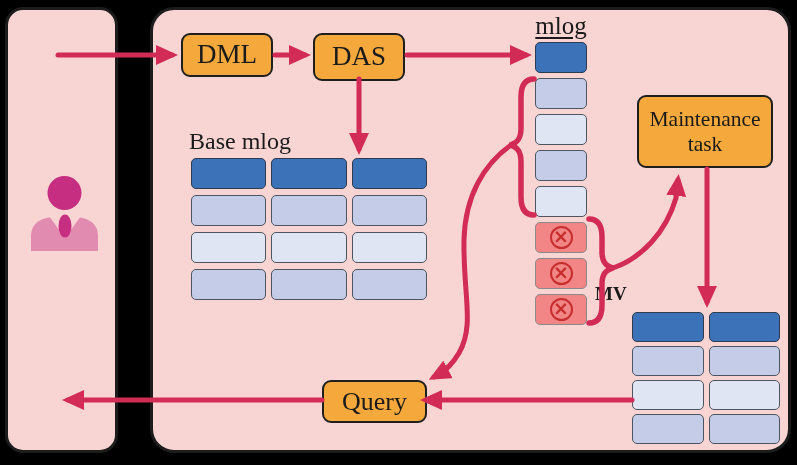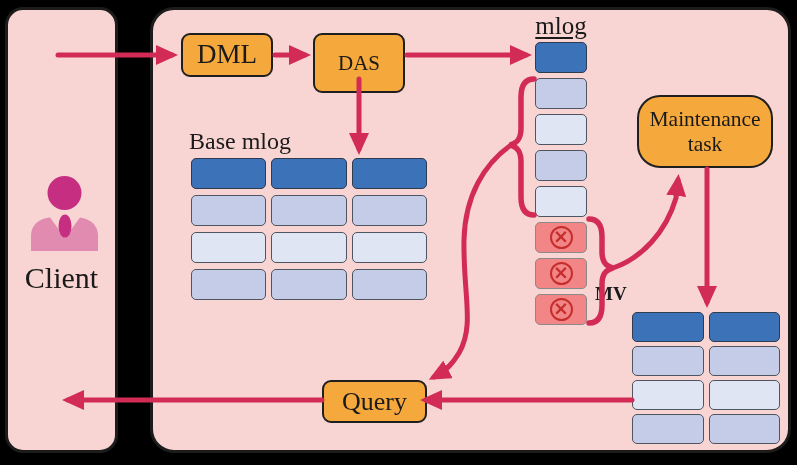--- a/index.html
+++ b/index.html
@@ -14,22 +14,22 @@
   body{background:var(--canvas_black);position:relative;
        font-family:"Liberation Serif","DejaVu Serif",serif;color:#1a1a1a;}
   .panel{position:absolute;background:var(--panel_pink);
          border:3px solid var(--panel_border);}
   #client-panel{left:5px;top:7px;width:113px;height:446px;border-radius:18px;}
   #server-panel{left:150px;top:7px;width:641px;height:446px;border-radius:24px;}
   .obox{position:absolute;background:var(--box_orange);border:2.2px solid #1f1f1f;
         border-radius:9px;display:flex;align-items:center;justify-content:center;
         text-align:center;line-height:1.15;}
   #dml-box{left:181px;top:33px;width:92px;height:44px;font-size:27px;}
-  #das-box{left:313px;top:33px;width:92px;height:60px;font-size:21px;}
-  #maintenance-box{left:637px;top:95px;width:136px;height:73px;font-size:21.5px;padding:19px 6px;border-radius:23px;}
+  #das-box{left:313px;top:33px;width:92px;height:48px;font-size:27px;}
+  #maintenance-box{left:637px;top:95px;width:136px;height:73px;font-size:21.5px;padding:19px 6px;}
   #query-box{left:322px;top:380px;width:105px;height:43px;font-size:26px;}
   .tbl-label{position:absolute;font-size:24px;}
   #base-table-label{left:189px;top:128px;}
   #mlog-label{left:535px;top:12px;width:52px;text-align:center;font-size:25px;
               text-decoration:underline;text-underline-offset:3px;}
   #mv-label{left:595px;top:283px;font-size:19px;font-weight:bold;}
   #client-label{position:absolute;left:0;top:251px;width:100%;text-align:center;font-size:30px;}
   .grid{position:absolute;display:grid;}
   #base-table{left:191px;top:158px;width:236px;gap:6px 5px;grid-auto-rows:31px;}
   #mlog-table{left:535px;top:42px;width:52px;gap:5px;grid-auto-rows:31px;}
@@ -54,21 +54,20 @@
 <body>
 
 <div class="panel" id="client-panel">
   <svg id="person-icon" width="107" height="440" viewBox="0 0 107 440" aria-hidden="true">
     <path d="M 23 241 L 23 226 C 23 212 35 207 48 207 L 65 207 C 78 207 90 212 90 226
              L 90 241 Z" fill="#e28bb0"></path>
     <path d="M 41 206 L 57 228 L 73 206 Z" fill="#f8d5d3"></path>
     <ellipse cx="57" cy="216" rx="6.5" ry="11.5" fill="#c52e81"></ellipse>
     <circle cx="56.5" cy="183" r="17" fill="#c52e81"></circle>
   </svg>
-  <div id="client-label">Client</div>
 </div>
 
 <div class="panel" id="server-panel"></div>
 
 <div class="obox" id="dml-box">DML</div>
 <div class="obox" id="das-box">DAS</div>
 <div class="obox" id="maintenance-box">Maintenance task</div>
 <div class="obox" id="query-box">Query</div>
 
 <div class="tbl-label" id="base-table-label">Base mlog</div>

